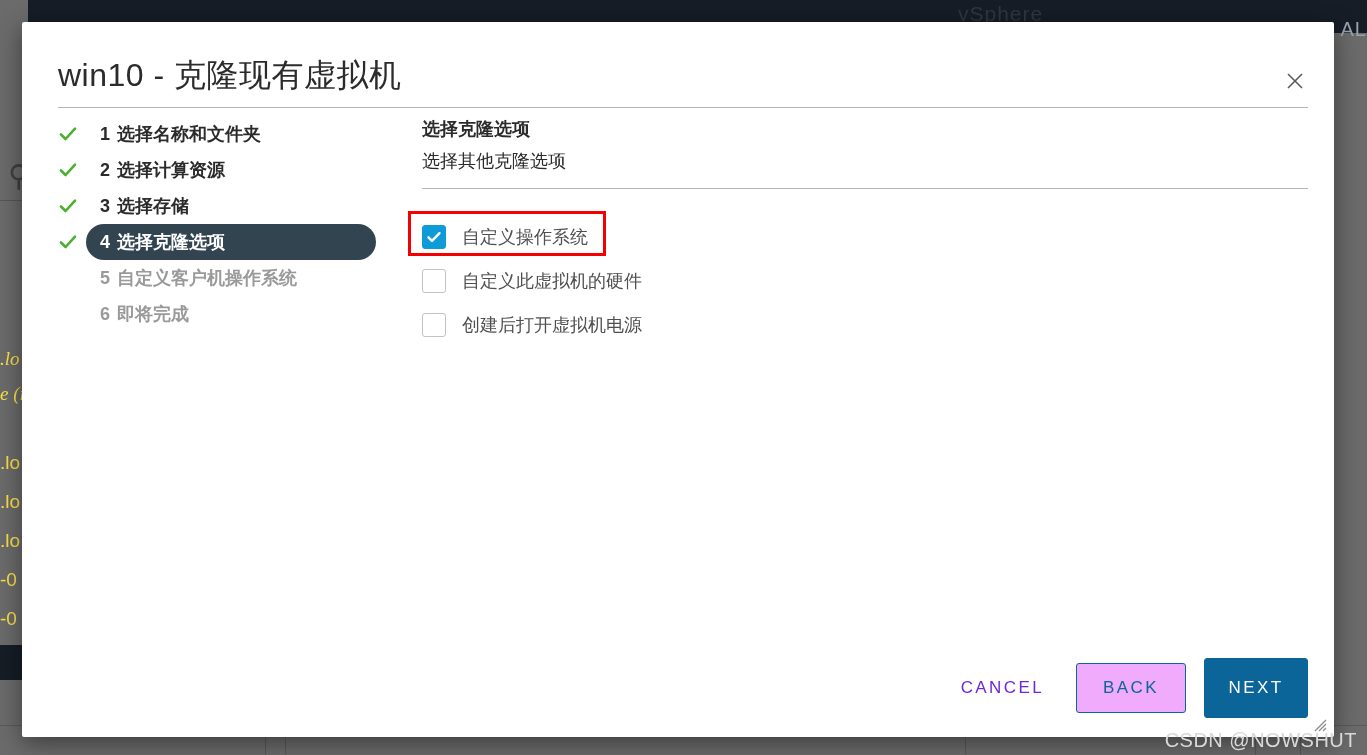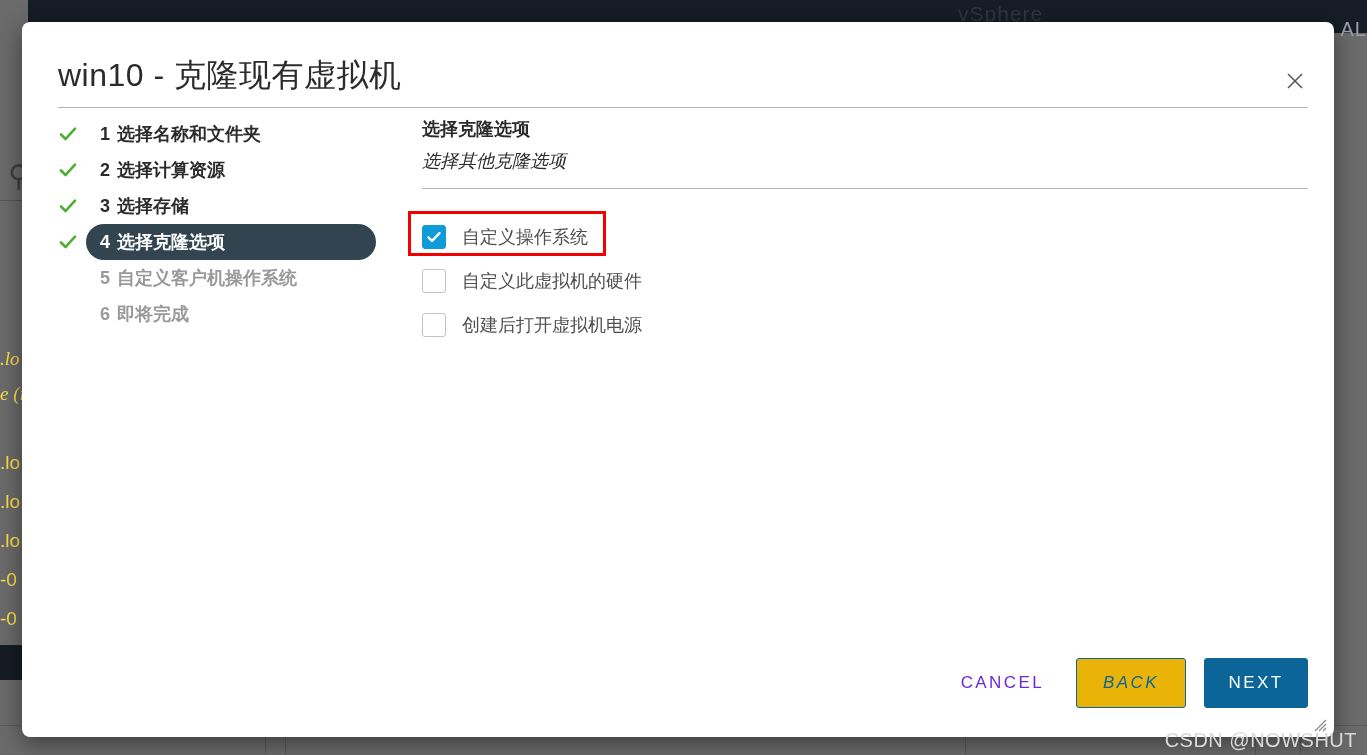--- a/index.html
+++ b/index.html
@@ -104,21 +104,21 @@
   }
 
   
   #modal {
     position: absolute;
     left: 22px;
     top: 22px;
     width: 1312px;
     height: 715px;
     background: #ffffff;
-    border-radius: 8px;
+    border-radius: 2px;
     box-shadow: 0 6px 24px rgba(0,0,0,.45);
     overflow: hidden;
   }
 
   .modal-header {
     position: relative;
     height: 86px;
   }
   .modal-title {
     position: absolute;
@@ -220,21 +220,20 @@
     font-size: 18px;
     font-weight: 700;
     color: #2b2b2b;
     margin-top: 9px;
   }
   .content-subtitle {
     font-size: 18px;
     font-weight: 400;
     color: #2b2b2b;
     margin-top: 8px;
-    font-style: italic;
   }
   .content-divider {
     height: 1px;
     background: #b5b5b5;
     margin-top: 15px;
     margin-right: 4px;
   }
 
   .options {
     margin-top: 28px;
@@ -306,31 +305,30 @@
   }
   .btn-link {
     color: #6d28d9;
     background: transparent;
     border: none;
     height: 48px;
     padding: 0 14px;
   }
   .btn-outline {
     color: #0b6598;
-    background: #eab308;
+    background: #f0abfc;
     border: 1px solid #0b6598;
     height: 50px;
     width: 110px;
-    font-style: italic;
   }
   .btn-primary {
     color: #ffffff;
     background: #0b6598;
     border: 1px solid #0b6598;
-    height: 50px;
+    height: 60px;
     width: 104px;
   }
 
   .resize-grip {
     position: absolute;
     right: 7px;
     bottom: 5px;
     width: 16px;
     height: 16px;
     cursor: nwse-resize;

